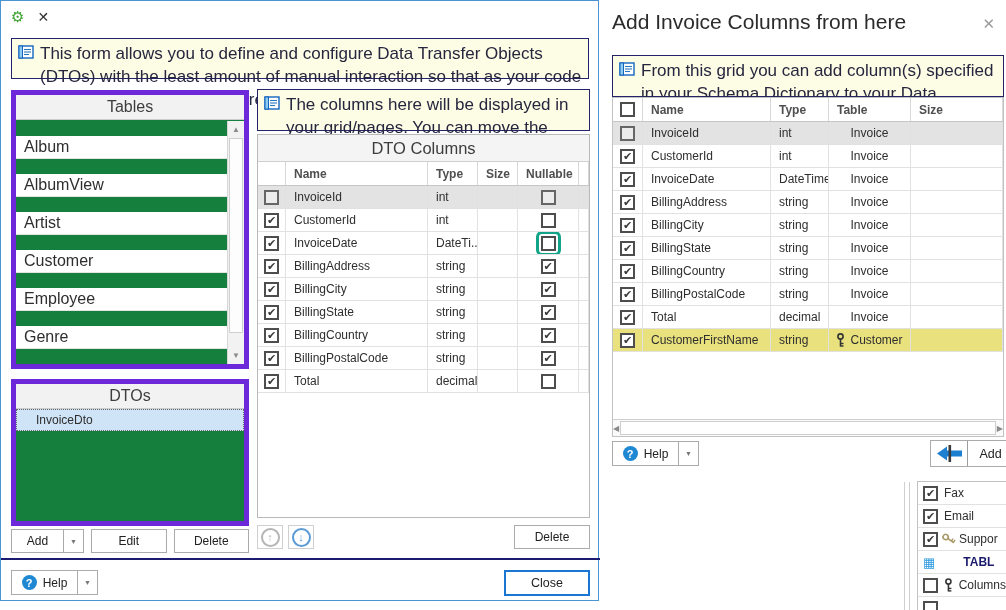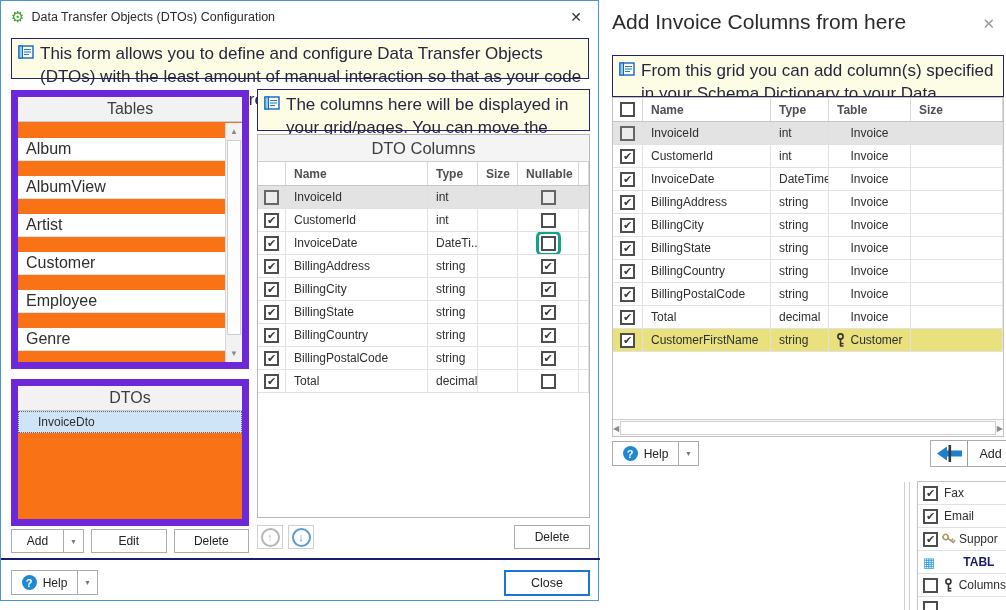--- a/index.html
+++ b/index.html
@@ -14,21 +14,21 @@
   .gear { color:#3aa02d; font-size:15px; margin-right:7px; }
   .wtitle { font-size:12.5px; color:#2b2b2b; flex:1; }
   .xbtn { font-size:14px; color:#333; cursor:default; padding:2px 6px; }
 
   .note { background:#fdfce4; border:1px solid #23236b; display:flex; gap:6px;
     padding:4px 6px; font-size:17px; color:#26263f; line-height:1.35; }
   .note1 { position:absolute; top:37px; left:10px; width:578px; height:41px; }
   .note2 { position:absolute; top:88px; left:256px; width:333px; height:42px; }
   .nicon { flex:0 0 16px; margin-top:1px; }
 
-  .listbox { position:absolute; border:7px solid #6d28d9; background:#f97316;text-align:right; }
+  .listbox { position:absolute; border:5px solid #6d28d9; background:#15803d;text-align:right; }
   .lhdr { height:25px; background:#f2f2f2; border-bottom:1px solid #cccccc;
     display:flex; align-items:center; justify-content:center; font-size:16px; color:#3d3d3d; }
   .tables-box { top:89px; left:10px; width:238px; height:279px; }
   .tbl-body { position:absolute; top:26px; bottom:0; left:0; right:17px; overflow:hidden; }
   .lrow { height:23px; display:flex; align-items:center; padding-left:8px; font-size:16px;
     color:#2e2e2e; border-bottom:1px solid #e4e4e4; background:#fff;margin-top:15px; }
   .lrow.sel { background:#dcdcdc; }
   .vscroll { position:absolute; top:26px; bottom:0; right:0; width:17px;
     background:#f2f2f2; border-left:1px solid #d7d7d7; }
   .sarrow { height:17px; display:flex; align-items:center; justify-content:center;
@@ -128,21 +128,20 @@
   .frow.hdr .flabel { margin-left:22px; }
   .gridicon { color:#2f9be0; font-size:13px; }
 </style>
 </head>
 <body>
 
 <div class="dlg-left">
 
   <div class="titlebar">
     <span class="gear">⚙</span>
-    <span class="wtitle">Data Transfer Objects (DTOs) Configuration</span>
     <span class="xbtn">✕</span>
   </div>
 
   <div class="note note1">
     <svg class="nicon" width="16" height="16" viewBox="0 0 16 16">
       <rect x="1" y="2" width="14" height="12" fill="#fff" stroke="#1565c0" stroke-width="1.4"></rect>
       <rect x="1" y="2" width="3.5" height="12" fill="#8ecdf0" stroke="#1565c0" stroke-width="1"></rect>
       <line x1="6" y1="5.5" x2="13" y2="5.5" stroke="#2a79c0" stroke-width="1.1"></line>
       <line x1="6" y1="8" x2="13" y2="8" stroke="#2a79c0" stroke-width="1.1"></line>
       <line x1="6" y1="10.5" x2="11" y2="10.5" stroke="#2a79c0" stroke-width="1.1"></line>

